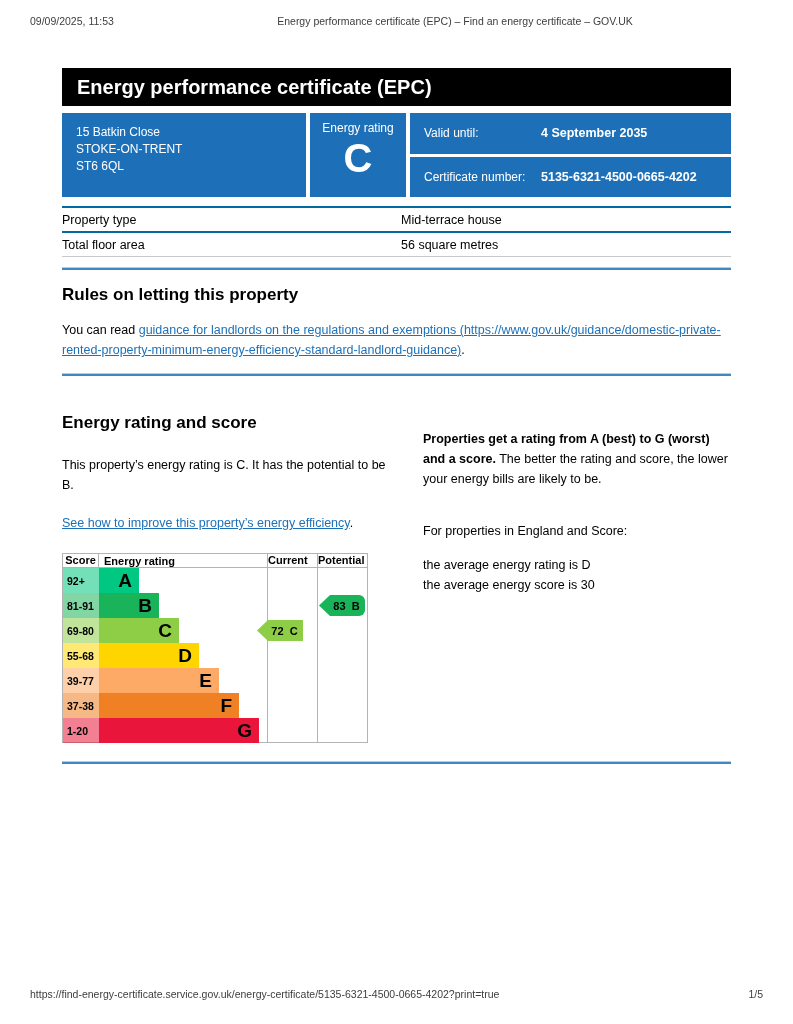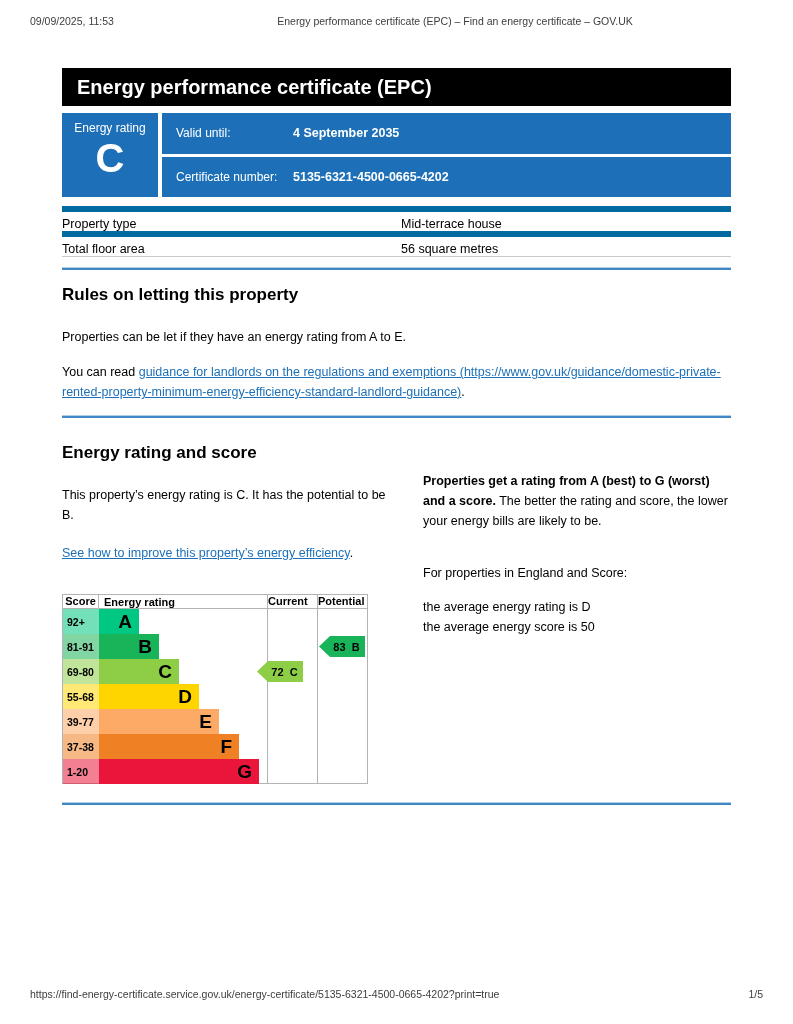--- a/index.html
+++ b/index.html
@@ -27,21 +27,21 @@
   .address-box { width: 244px; padding: 11px 14px; font-size: 12px; line-height: 1.4; }
   .rating-box { width: 96px; text-align: center; padding-top: 8px; }
   .rating-box .rating-label { font-size: 12px; }
   .rating-box .rating-letter { font-size: 40px; font-weight: bold; line-height: 1.15; }
   .validity-col { flex: 1; display: flex; flex-direction: column; gap: 3px; border-radius: 19px; }
   .validity-box { flex: 1; display: flex; align-items: center; padding-left: 14px; font-size: 12px; }
   .validity-box .v-label { width: 117px; flex-shrink: 0; }
   .validity-box .v-value { font-weight: bold; font-size: 12.5px; }
 
   .prop-table { margin-top: 9px; border-bottom: 1px solid #c9c9c9; }
-  .prop-row { display: flex; border-top: 6px solid #0369a1; height: 25px; align-items: flex-end; font-size: 12.5px; }
+  .prop-row { display: flex; border-top: 2px solid #0369a1; height: 25px; align-items: center; font-size: 12.5px; }
   .prop-row .p-label { width: 339px; flex-shrink: 0; }
 
   hr.blue-rule { border: none; height: 3px; margin-top: 10px;
     background: linear-gradient(#b3cde6 0 1px, #3f87c5 1px 3px); }
   hr.rule2 { margin-top: 13px; }
   hr.rule3 { margin-top: 18px; }
 
   h2 { font-size: 17px; font-weight: bold; margin-top: 15px; line-height: 20px; }
   p  { font-size: 12.5px; line-height: 20px; margin-top: 15px; }
   a  { color: #1d70b8; text-decoration: underline; cursor: pointer; }
@@ -49,21 +49,21 @@
 
   .columns { display: flex; margin-top: 21px; }
   .col-left { width: 330px; flex-shrink: 0; }
   .col-right { width: 308px; margin-left: auto; }
   .col-right p.rp1 { margin-top: 0; }
   .col-right p { margin-top: 32px; }
   .col-right p.rp4 { margin-top: 14px; }
   .link-para { margin-top: 18px; }
 
   
-  .epc-chart { margin-top: 31px; width: 306px; font-size: 11px; }
+  .epc-chart { margin-top: 20px; width: 306px; font-size: 11px; }
   .epc-header { display: flex; height: 15px; border: 1px solid #b1b4b6; font-weight: bold; align-items: center; }
   .epc-header .h-score { width: 36px; border-right: 1px solid #b1b4b6; text-align: center; align-self: stretch; line-height: 13px; }
   .epc-header .h-rating { flex: 1; padding-left: 5px; }
   .epc-header .h-current, .epc-header .h-potential {
     width: 50px; border-left: 1px solid #b1b4b6; text-align: left; align-self: stretch; line-height: 13px; }
   .epc-body { position: relative; border: 1px solid #b1b4b6; border-top: none; height: 175px; }
   .band-row { display: flex; height: 25px; }
   .score-cell { width: 36px; flex-shrink: 0; display: flex; align-items: center; padding-left: 4px;
     font-weight: bold; font-size: 10.5px; }
   .band-bar { display: flex; align-items: center; justify-content: flex-end; padding-right: 7px;
@@ -81,20 +81,25 @@
 <div class="print-date">09/09/2025, 11:53</div>
 <div class="print-title">Energy performance certificate (EPC) – Find an energy certificate – GOV.UK</div>
 
 <div class="content">
 
   <div class="banner">
     <span>Energy performance certificate (EPC)</span>
   </div>
 
   <div class="summary-row">
+    <div class="blue-box address-box">
+      <div>15 Batkin Close</div>
+      <div>STOKE-ON-TRENT</div>
+      <div>ST6 6QL</div>
+    </div>
     <div class="blue-box rating-box">
       <div class="rating-label">Energy rating</div>
       <div class="rating-letter">C</div>
     </div>
     <div class="validity-col">
       <div class="blue-box validity-box">
         <span class="v-label">Valid until:</span>
         <span class="v-value">4 September 2035</span>
       </div>
       <div class="blue-box validity-box">
@@ -111,28 +116,27 @@
     </div>
     <div class="prop-row">
       <span class="p-label">Total floor area</span>
       <span>56 square metres</span>
     </div>
   </div>
 
   <hr class="blue-rule">
 
   <h2>Rules on letting this property</h2>
-  <p class="p-first">Properties can be let if they have an energy rating from A to E.</p>
   <p><span>You can read </span><a>guidance for landlords on the regulations and exemptions (https://www.gov.uk/guidance/domestic-private-rented-property-minimum-energy-efficiency-standard-landlord-guidance)</a><span>.</span></p>
 
   <hr class="blue-rule rule2">
 
   <div class="columns">
     <div class="col-left">
-      <h2 style="margin-top:4px">Energy rating and score</h2>
+      <h2 style="margin-top:16px">Energy rating and score</h2>
       <p class="p-first">This property’s energy rating is C. It has the potential to be B.</p>
       <p class="link-para"><a>See how to improve this property’s energy efficiency</a><span>.</span></p>
 
       <div class="epc-chart">
         <div class="epc-header">
           <div class="h-score">Score</div>
           <div class="h-rating">Energy rating</div>
           <div class="h-current">Current</div>
           <div class="h-potential">Potential</div>
         </div>
@@ -161,31 +165,31 @@
               <div class="score-cell" style="background: rgba(239, 128, 35, 0.55);">37-38</div>
               <div class="band-bar" style="background: rgb(239, 128, 35); width: 140px;">F</div>
             </div>
             <div class="band-row">
               <div class="score-cell" style="background: rgba(233, 21, 59, 0.55);">1-20</div>
               <div class="band-bar" style="background: rgb(233, 21, 59); width: 160px;">G</div>
             </div>
             <div class="col-overlay ov-current"></div>
             <div class="epc-arrow" style="background: rgb(141, 206, 70); top: 52px; left: 194px;">72&nbsp;&nbsp;C</div>
             <div class="col-overlay ov-potential"></div>
-            <div class="epc-arrow" style="background: rgb(25, 180, 89); top: 27px; left: 256px;">83&nbsp;&nbsp;B</div>
+            <div class="epc-arrow" style="background: rgb(25, 180, 89); top: 27px; left: 256px; border-radius: 6px;">83&nbsp;&nbsp;B</div>
           </div>
       </div>
     </div>
 
     <div class="col-right">
       <p><b>Properties get a rating from A (best) to G (worst) and a score.</b><span> The better the rating and score, the lower your energy bills are likely to be.</span></p>
       <p>For properties in England and Score:</p>
       <p class="rp4">
         <span>the average energy rating is D</span><br>
-        <span>the average energy score is 50</span>
+        <span>the average energy score is 30</span>
       </p>
     </div>
   </div>
 
   <hr class="blue-rule rule3">
 </div>
 
 <div class="print-url">https://find-energy-certificate.service.gov.uk/energy-certificate/5135-6321-4500-0665-4202?print=true</div>
 <div class="print-page">1/5</div>
 

